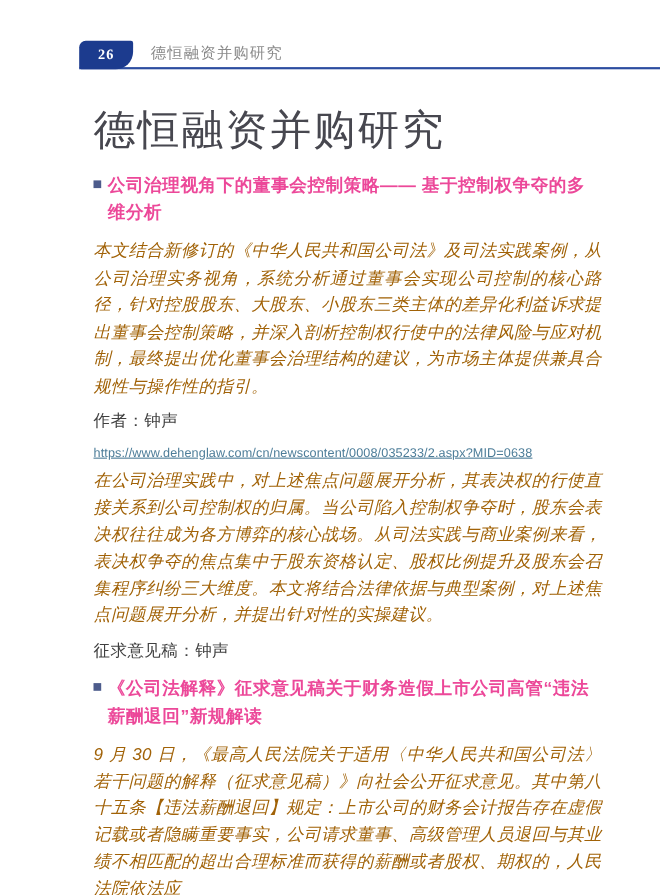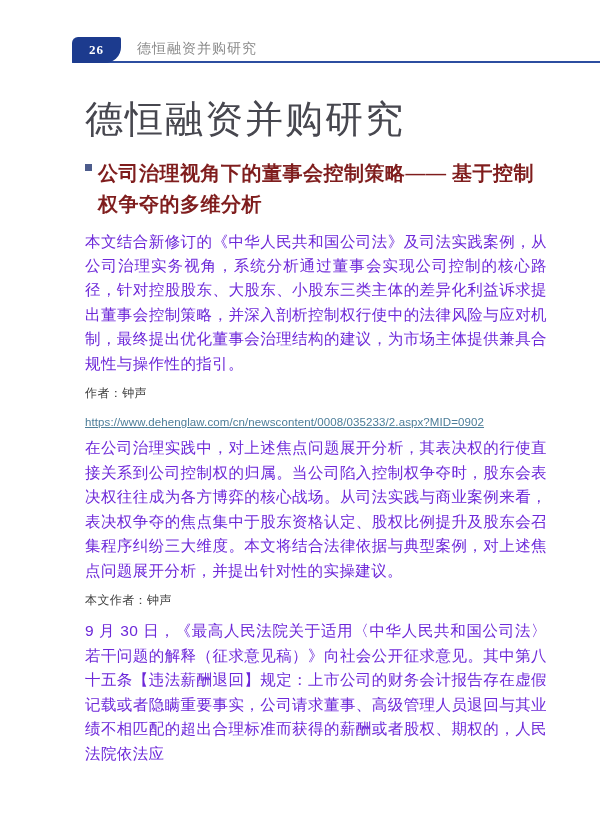--- a/index.html
+++ b/index.html
@@ -81,37 +81,37 @@
   }
   .bullet-square {
     flex: 0 0 auto;
     width: 7px;
     height: 7px;
     background: #4d5c8c;
     margin-top: 6px;
     margin-right: 6px;
   }
   .heading-text {
-    font-size: 20px;
+    font-size: 16px;
     font-weight: bold;
-    color: #7f1d1d;
+    color: #ec4899;
     letter-spacing: 0.5px;
     line-height: 1.55;
-    font-family: Liberation Serif, serif;
   }
   .body-para {
     font-size: 15.5px;
-    color: #6d28d9;
+    color: #a16207;
     letter-spacing: 0.4px;
     line-height: 1.58;
     text-align: justify;
     margin-bottom: 9px;
+    font-style: italic;
   }
   .author-line {
-    font-size: 12px;
+    font-size: 15px;
     color: #404040;
     letter-spacing: 0.4px;
     margin-top: 4px;
     margin-bottom: 10px;
   }
   .article-link {
     display: inline-block;
     font-size: 11.5px;
     color: #4d7d99;
     text-decoration: underline;
@@ -138,23 +138,27 @@
 
     <h1 class="main-title">德恒融资并购研究</h1>
 
     
     <div class="section-heading">
       <span class="bullet-square"></span>
       <span class="heading-text">公司治理视角下的董事会控制策略—— 基于控制权争夺的多维分析</span>
     </div>
     <p class="body-para">本文结合新修订的《中华人民共和国公司法》及司法实践案例，从公司治理实务视角，系统分析通过董事会实现公司控制的核心路径，针对控股股东、大股东、小股东三类主体的差异化利益诉求提出董事会控制策略，并深入剖析控制权行使中的法律风险与应对机制，最终提出优化董事会治理结构的建议，为市场主体提供兼具合规性与操作性的指引。</p>
     <div class="author-line">作者：钟声</div>
-    <a class="article-link">https://www.dehenglaw.com/cn/newscontent/0008/035233/2.aspx?MID=0902</a>
+    <a class="article-link">https://www.dehenglaw.com/cn/newscontent/0008/035233/2.aspx?MID=0638</a>
 
     
     <p class="body-para">在公司治理实践中，对上述焦点问题展开分析，其表决权的行使直接关系到公司控制权的归属。当公司陷入控制权争夺时，股东会表决权往往成为各方博弈的核心战场。从司法实践与商业案例来看，表决权争夺的焦点集中于股东资格认定、股权比例提升及股东会召集程序纠纷三大维度。本文将结合法律依据与典型案例，对上述焦点问题展开分析，并提出针对性的实操建议。</p>
-    <div class="author-line">本文作者：钟声</div>
+    <div class="author-line">征求意见稿：钟声</div>
 
     
+    <div class="section-heading">
+      <span class="bullet-square"></span>
+      <span class="heading-text">《公司法解释》征求意见稿关于财务造假上市公司高管“违法薪酬退回”新规解读</span>
+    </div>
     <p class="body-para">9 月 30 日，《最高人民法院关于适用〈中华人民共和国公司法〉若干问题的解释（征求意见稿）》向社会公开征求意见。其中第八十五条【违法薪酬退回】规定：上市公司的财务会计报告存在虚假记载或者隐瞒重要事实，公司请求董事、高级管理人员退回与其业绩不相匹配的超出合理标准而获得的薪酬或者股权、期权的，人民法院依法应</p>
 
   </div>
 </div>
 
 </body></html>

